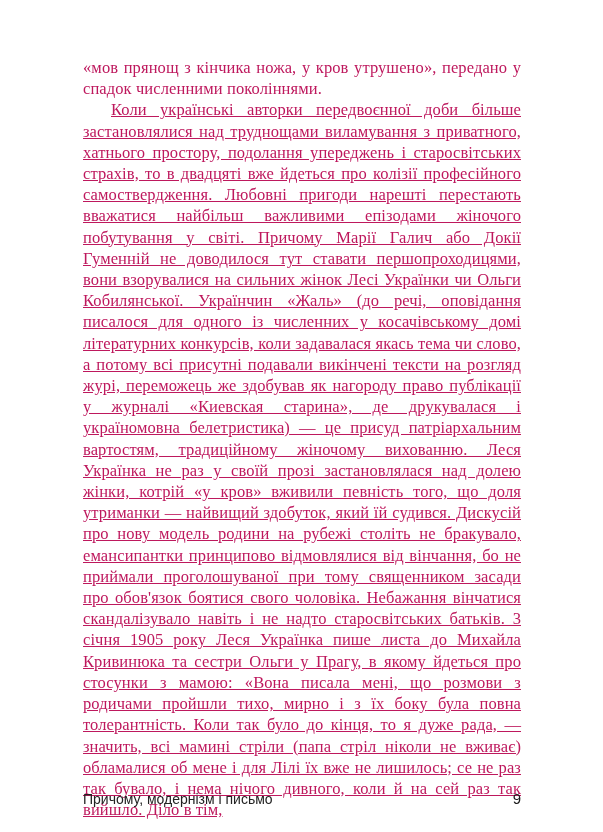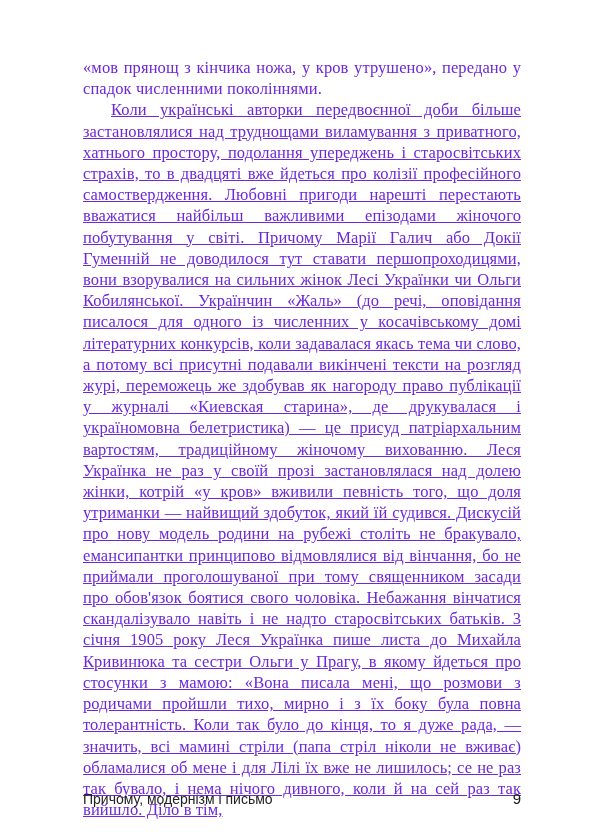--- a/index.html
+++ b/index.html
@@ -14,21 +14,21 @@
       width: 603px;
       height: 832px;
       background: #ffffff;
       overflow: hidden;
     }
     .text-block {
       position: absolute;
       left: 83px;
       top: 57px;
       width: 438px;
-      color: #6d28d9;
+      color: #be185d;
       font-size: 16.5px;
       line-height: 21.2px;
       text-align: justify;
       letter-spacing: 0.1px;
       font-weight: 500;
     }
     .para { text-align: justify; }
     .para.indent { text-indent: 28px; text-decoration: underline; }
     .footer {
       position: absolute;

